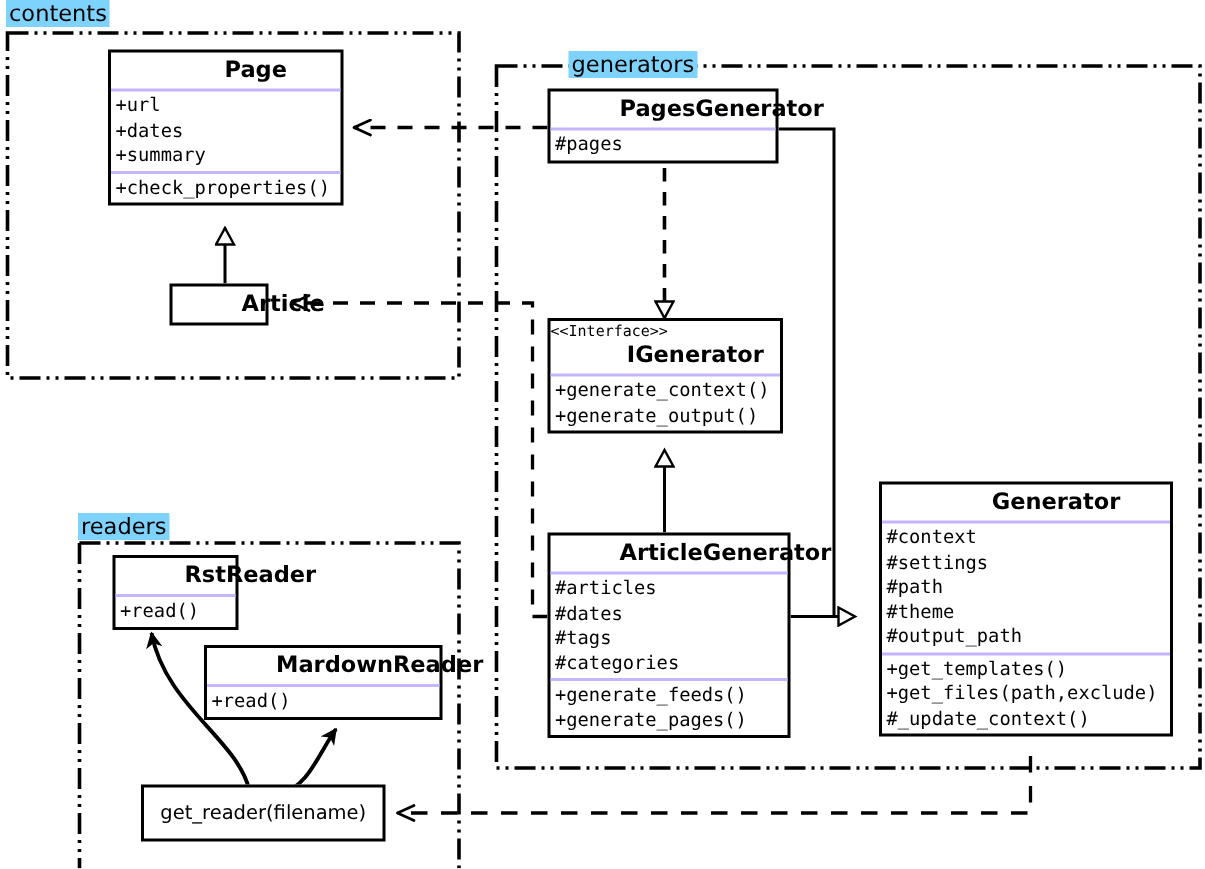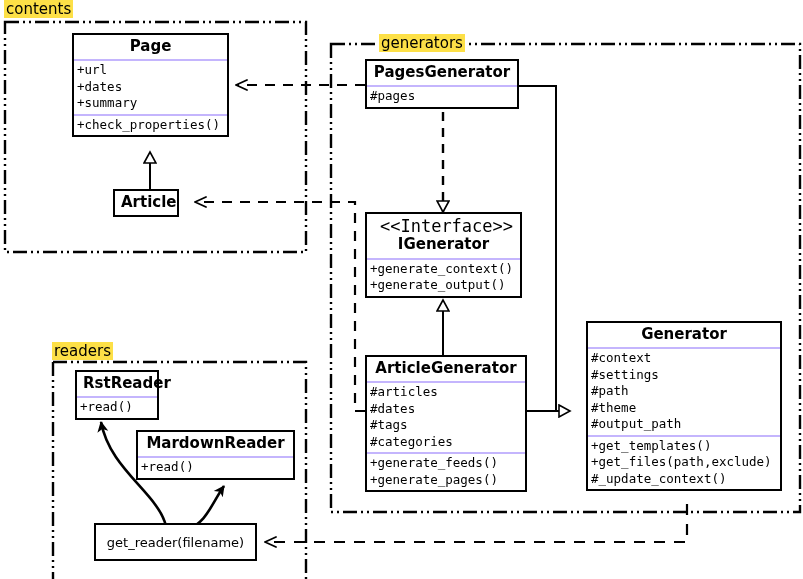--- a/index.html
+++ b/index.html
@@ -35,29 +35,29 @@
   }
   .uml-name {
     font-family: "DejaVu Sans", sans-serif;
     font-weight: bold;
     font-size: 15px;
     text-align: center;
     padding: 3px 6px 4px 6px;
     color: #000000;
     line-height: 1.15;
     white-space: nowrap;
+    margin-left: 40px;
   }
   .uml-stereotype {
     font-family: "DejaVu Sans Mono", monospace;
     font-weight: normal;
-    font-size: 17px;
-    text-align: center;
+    font-size: 10px;
     color: #000000;
     line-height: 1.2;
-    padding: 2px 4px 0 10px;
+    padding: 2px 4px 0 0;
   }
   .uml-compartment {
     border-top: 2px solid #c4b5fd;
     font-family: "DejaVu Sans Mono", monospace;
     font-size: 12.5px;
     color: #000000;
     padding: 1px 3px 2px 3px;
     line-height: 1.32;
     white-space: nowrap;
   }
@@ -76,21 +76,21 @@
     font-family: "DejaVu Sans", sans-serif;
     font-size: 13px;
     color: #000000;
   }
   
   .pkg-label {
     position: absolute;
     font-family: "DejaVu Sans", sans-serif;
     font-size: 15px;
     color: #000000;
-    background: #fde047;
+    background: #7dd3fc;
     z-index: 4;
     padding: 0 2px;
     white-space: nowrap;
   }
 </style>
 </head>
 <body>
 
 <div id="canvas">
 

